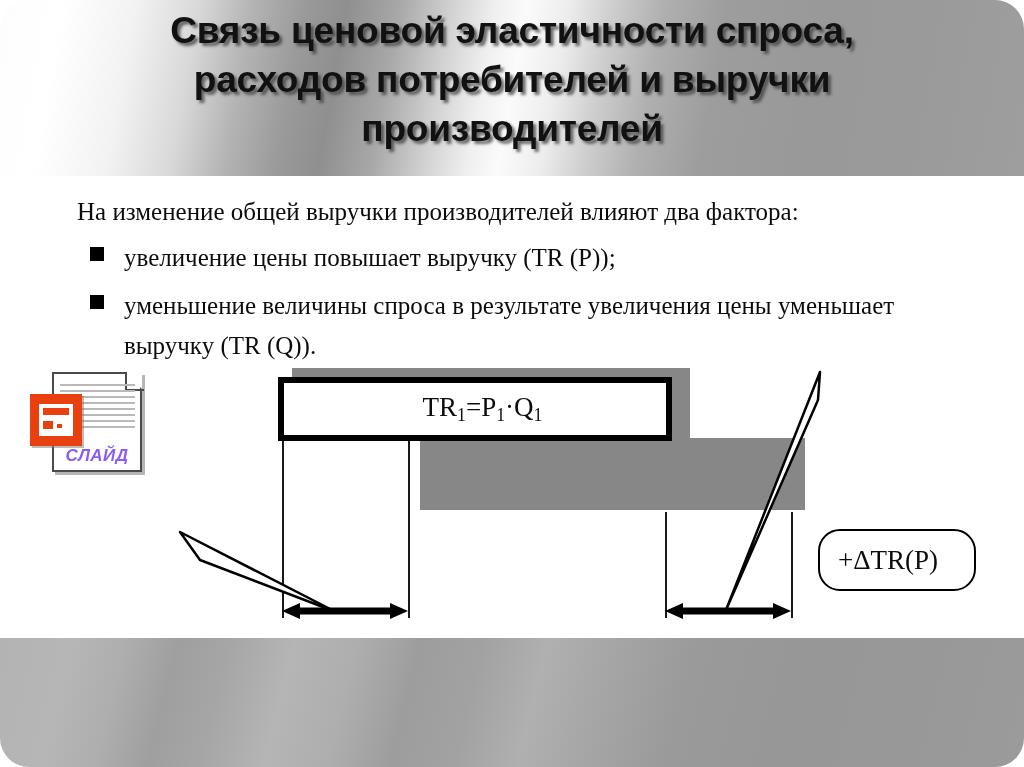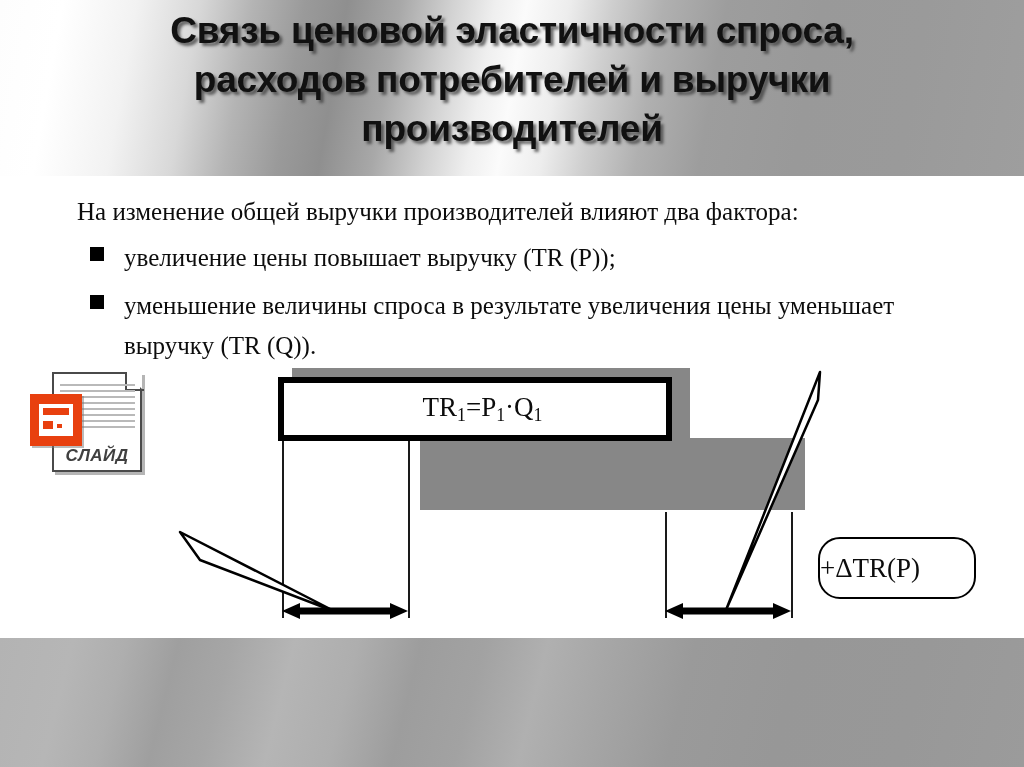--- a/index.html
+++ b/index.html
@@ -8,20 +8,21 @@
     padding: 0;
     background: #ffffff;
   }
   #slide {
     position: relative;
     width: 1024px;
     height: 767px;
     overflow: hidden;
     background: #ffffff;
     font-family: "Liberation Serif", "DejaVu Serif", serif;
+    border-radius: 29px;
   }
 
   
   .header-band {
     position: absolute;
     left: 0; top: 0;
     width: 1024px; height: 176px;
     background:
       linear-gradient(100deg,
         #fdfdfd 0%,
@@ -141,21 +142,21 @@
   }
   .doc-label {
     position: absolute;
     left: 0; right: 0;
     bottom: 4px;
     text-align: center;
     font-family: "Liberation Sans", "DejaVu Sans", sans-serif;
     font-weight: bold;
     font-style: italic;
     font-size: 17px;
-    color: #404040;
+    color: #8b5cf6;
     letter-spacing: 0.5px;
   }
   .doc-badge {
     position: absolute;
     left: 0; top: 24px;
     width: 52px; height: 52px;
     background: #e8400f;
     box-shadow: 2px 2px 0 rgba(120,120,120,0.5);
   }
   .doc-badge-inner {
@@ -210,22 +211,22 @@
   }
 
   
   .callout {
     position: absolute;
     background: #ffffff;
     border: 2px solid #000000;
     border-radius: 22px;
     display: flex;
     align-items: center;
+    padding-left: 18px;
     box-sizing: border-box;
-    margin-top: 8px;
   }
   .callout-text {
     font-size: 27px;
     color: #0c0c0c;
     white-space: nowrap;
   }
 
   
   .bottom-band {
     position: absolute;

